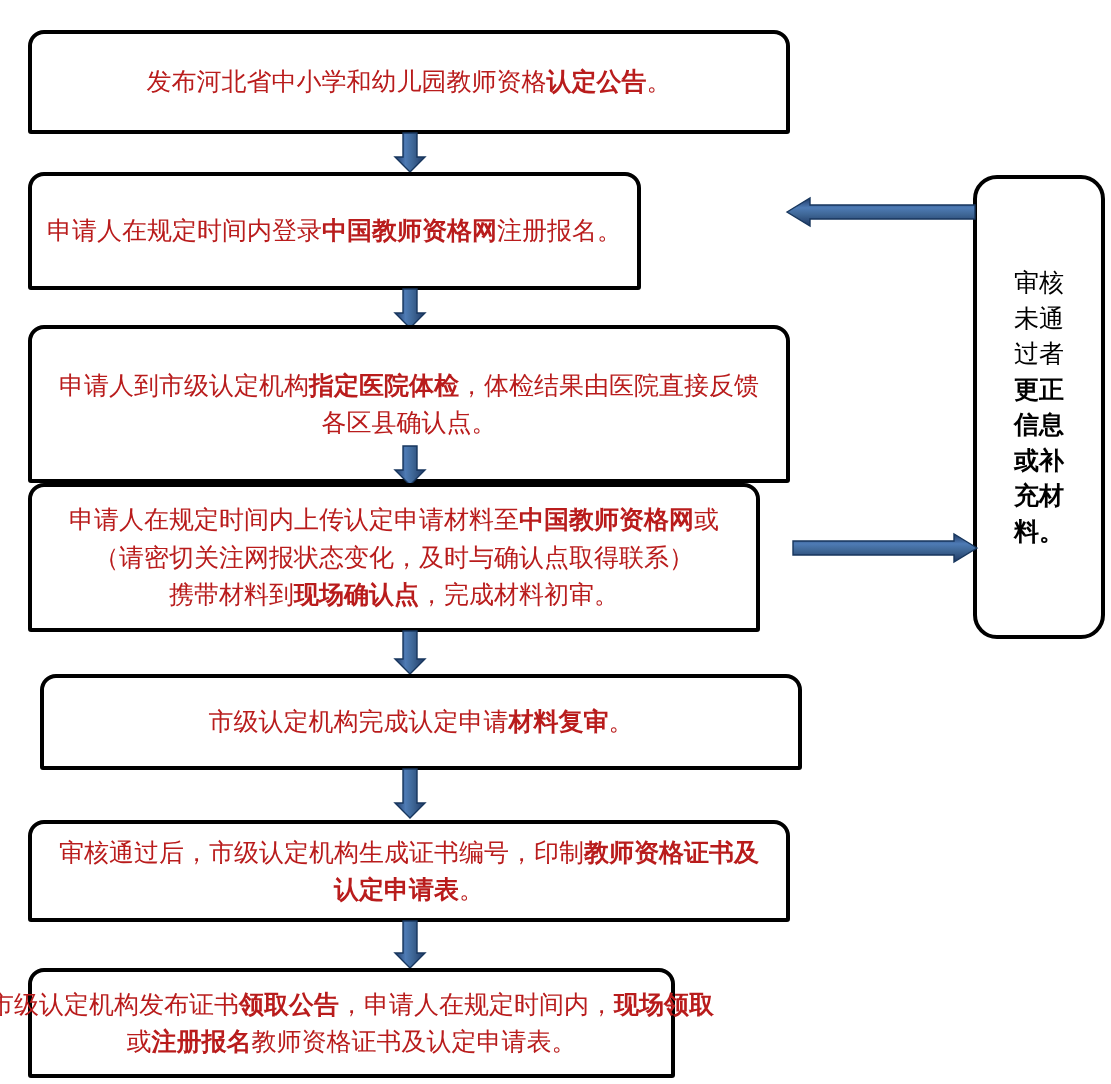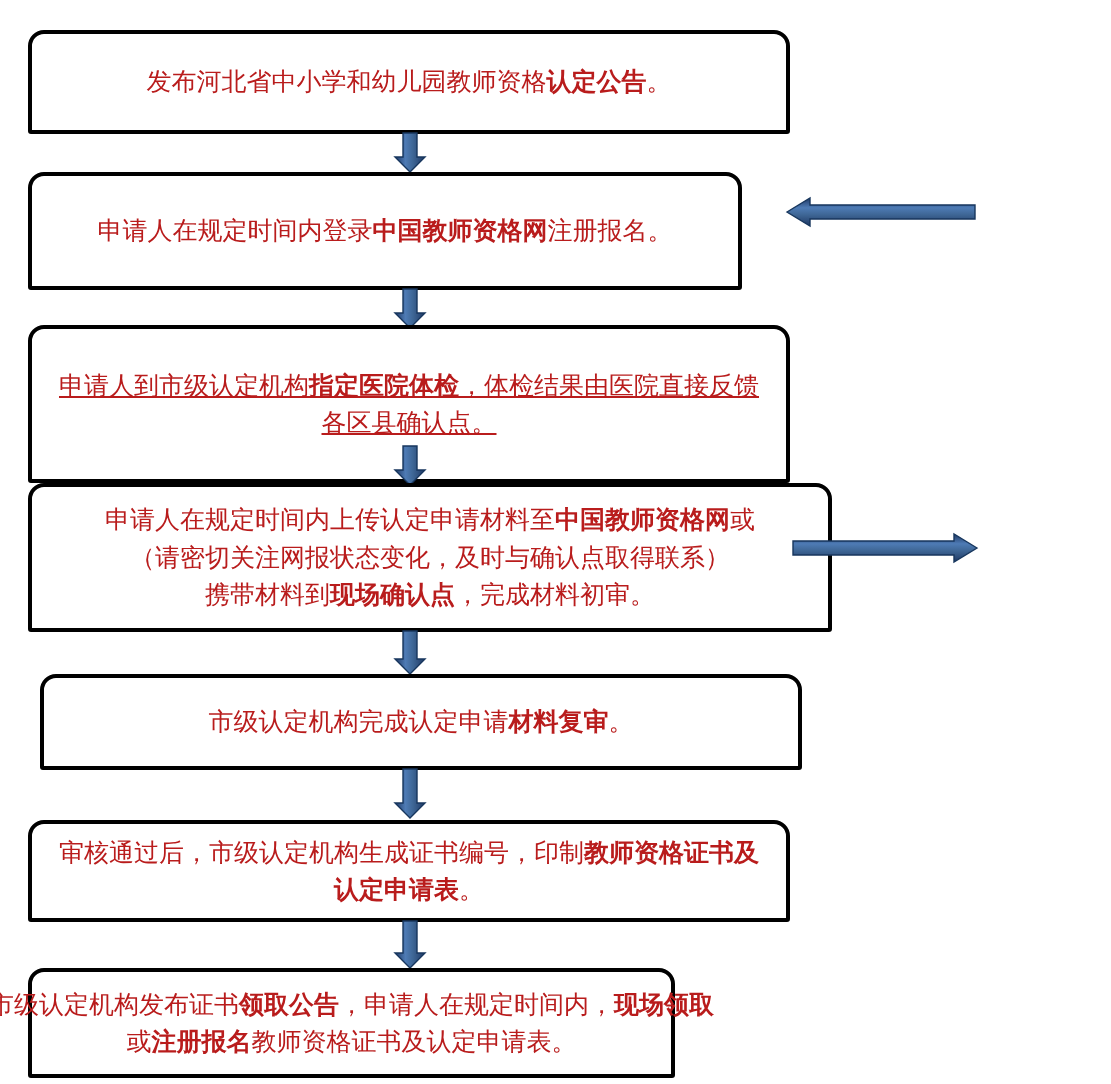--- a/index.html
+++ b/index.html
@@ -95,58 +95,58 @@
           <stop offset="0%" stop-color="#1F3864"></stop>
           <stop offset="35%" stop-color="#4E7BB5"></stop>
           <stop offset="60%" stop-color="#3E6695"></stop>
           <stop offset="100%" stop-color="#1F3864"></stop>
         </linearGradient>
       </defs>
       <polygon points="9,0 23,0 23,24 31,24 16,39 1,24 9,24" fill="url(#gdown1)" stroke="#17365D" stroke-width="1.4"></polygon>
     </svg>
   </div>
 
-  <div class="pbox" style="left:28px; top:172px; width:714px; height:118px;gap:21px;">
+  <div class="pbox" style="left:28px; top:172px; width:613px; height:118px;gap:21px;">
     <span class="line"><span>申请人在规定时间内登录</span><b>中国教师资格网</b><span>注册报名。</span></span>
   </div>
 
   <div class="arrow-down" style="left:394px; top:289px; width:32px; height:40px;">
     <svg viewBox="0 0 32 40" width="32" height="40" aria-hidden="true">
       <defs>
         <linearGradient id="gdown2" x1="0" y1="0" x2="1" y2="0">
           <stop offset="0%" stop-color="#1F3864"></stop>
           <stop offset="35%" stop-color="#4E7BB5"></stop>
           <stop offset="60%" stop-color="#3E6695"></stop>
           <stop offset="100%" stop-color="#1F3864"></stop>
         </linearGradient>
       </defs>
       <polygon points="9,0 23,0 23,24 31,24 16,39 1,24 9,24" fill="url(#gdown2)" stroke="#17365D" stroke-width="1.4"></polygon>
     </svg>
   </div>
 
-  <div class="pbox" style="left:28px; top:325px; width:762px; height:158px;text-decoration:underline;">
+  <div class="pbox" style="left:28px; top:325px; width:762px; height:158px;">
     <span class="line"><span>申请人到市级认定机构</span><b>指定医院体检</b><span>，体检结果由医院直接反馈</span></span>
     <span class="line"><span>各区县确认点。</span></span>
   </div>
 
   <div class="arrow-down" style="left:394px; top:446px; width:32px; height:40px;">
     <svg viewBox="0 0 32 40" width="32" height="40" aria-hidden="true">
       <defs>
         <linearGradient id="gdown3" x1="0" y1="0" x2="1" y2="0">
           <stop offset="0%" stop-color="#1F3864"></stop>
           <stop offset="35%" stop-color="#4E7BB5"></stop>
           <stop offset="60%" stop-color="#3E6695"></stop>
           <stop offset="100%" stop-color="#1F3864"></stop>
         </linearGradient>
       </defs>
       <polygon points="9,0 23,0 23,24 31,24 16,39 1,24 9,24" fill="url(#gdown3)" stroke="#17365D" stroke-width="1.4"></polygon>
     </svg>
   </div>
 
-  <div class="pbox" style="left:28px; top:483px; width:804px; height:149px;">
+  <div class="pbox" style="left:28px; top:483px; width:732px; height:149px;">
     <span class="line"><span>申请人在规定时间内上传认定申请材料至</span><b>中国教师资格网</b><span>或</span></span>
     <span class="line"><span>（请密切关注网报状态变化，及时与确认点取得联系）</span></span>
     <span class="line"><span>携带材料到</span><b>现场确认点</b><span>，完成材料初审。</span></span>
   </div>
 
   <div class="arrow-down" style="left:394px; top:631px; width:32px; height:44px;">
     <svg viewBox="0 0 32 44" width="32" height="44" aria-hidden="true">
       <defs>
         <linearGradient id="gdown4" x1="0" y1="0" x2="1" y2="0">
           <stop offset="0%" stop-color="#1F3864"></stop>
@@ -194,20 +194,23 @@
       </defs>
       <polygon points="9,0 23,0 23,32 31,32 16,47 1,32 9,32" fill="url(#gdown6)" stroke="#17365D" stroke-width="1.4"></polygon>
     </svg>
   </div>
 
   <div class="pbox" style="left:28px; top:968px; width:647px; height:110px;">
     <span class="line"><span>市级认定机构发布证书</span><b>领取公告</b><span>，申请人在规定时间内，</span><b>现场领取</b></span>
     <span class="line"><span>或</span><b>注册报名</b><span>教师资格证书及认定申请表。</span></span>
   </div>
 
+  <div class="vbox" style="left:973px; top:175px; width:132px; height:464px;">
+    <div class="vtext"><span>审核未通过者</span><b>更正信息或补充材料。</b></div>
+  </div>
 
   <div class="arrow-left" style="left:786px; top:196px; width:190px; height:32px;">
     <svg viewBox="0 0 190 32" width="190" height="32" aria-hidden="true">
       <defs>
         <linearGradient id="gleft" x1="0" y1="0" x2="0" y2="1">
           <stop offset="0%" stop-color="#1F3864"></stop>
           <stop offset="35%" stop-color="#4E7BB5"></stop>
           <stop offset="60%" stop-color="#3E6695"></stop>
           <stop offset="100%" stop-color="#1F3864"></stop>
         </linearGradient>

